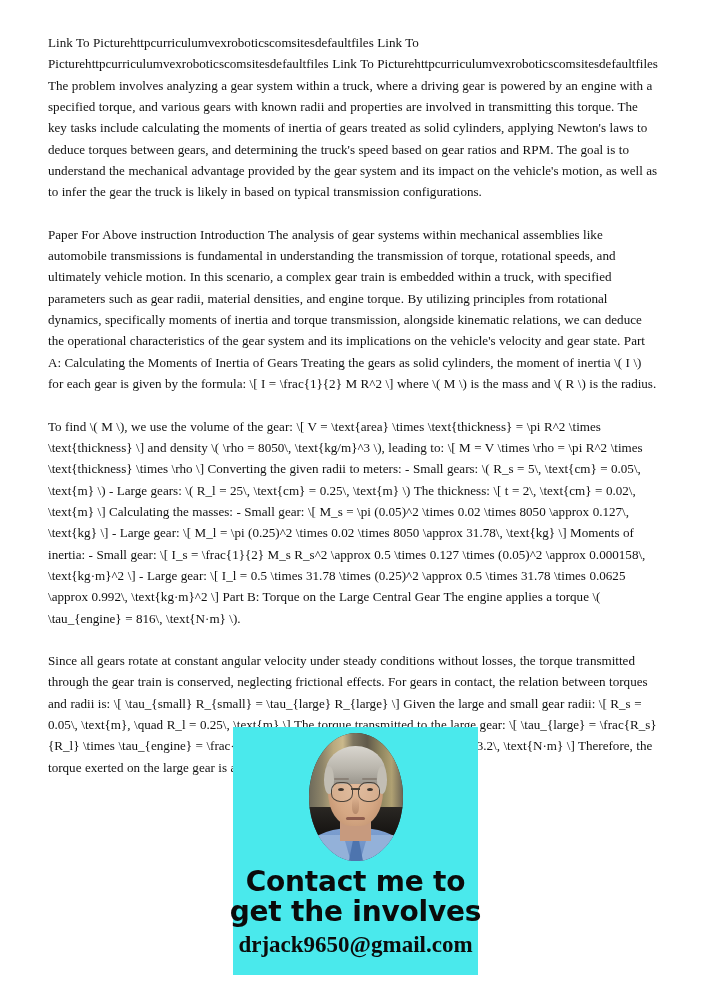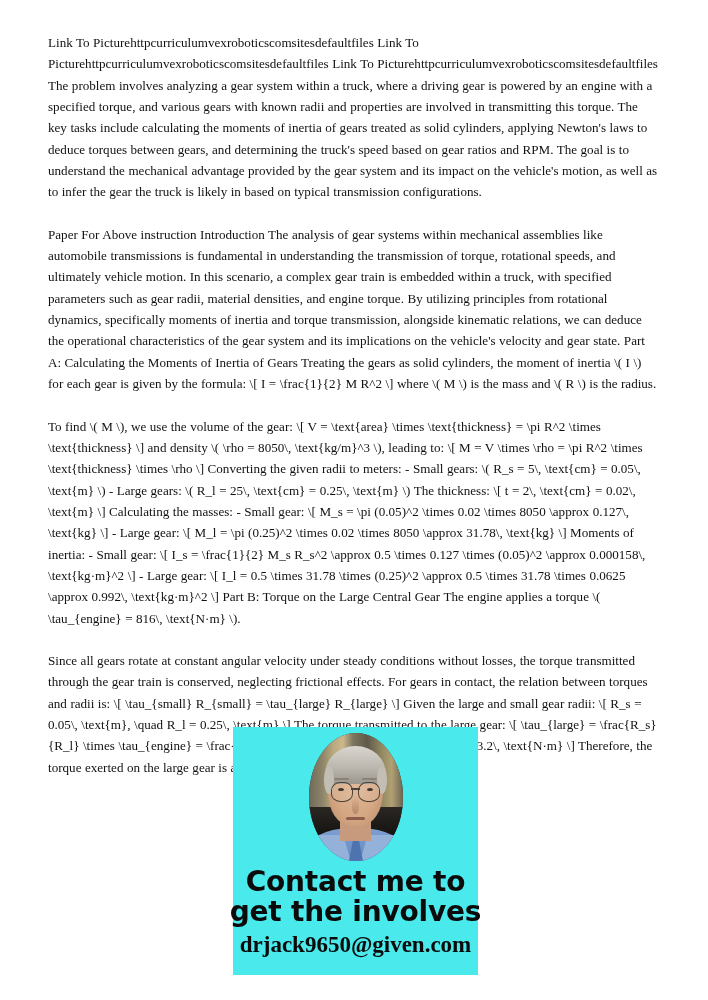--- a/index.html
+++ b/index.html
@@ -234,16 +234,16 @@
       <div class="ph-glass-r"></div>
       <div class="ph-bridge"></div>
       <div class="ph-eye-l"></div>
       <div class="ph-eye-r"></div>
       <div class="ph-nose"></div>
       <div class="ph-mouth"></div>
     </div>
 
     <div class="ov-line ov-line1">Contact me to</div>
     <div class="ov-line">get the involves</div>
-    <div class="ov-email">drjack9650@given.com</div>
+    <div class="ov-email">drjack9650@gmail.com</div>
   </div>
 
 </div>
 
 </body></html>

